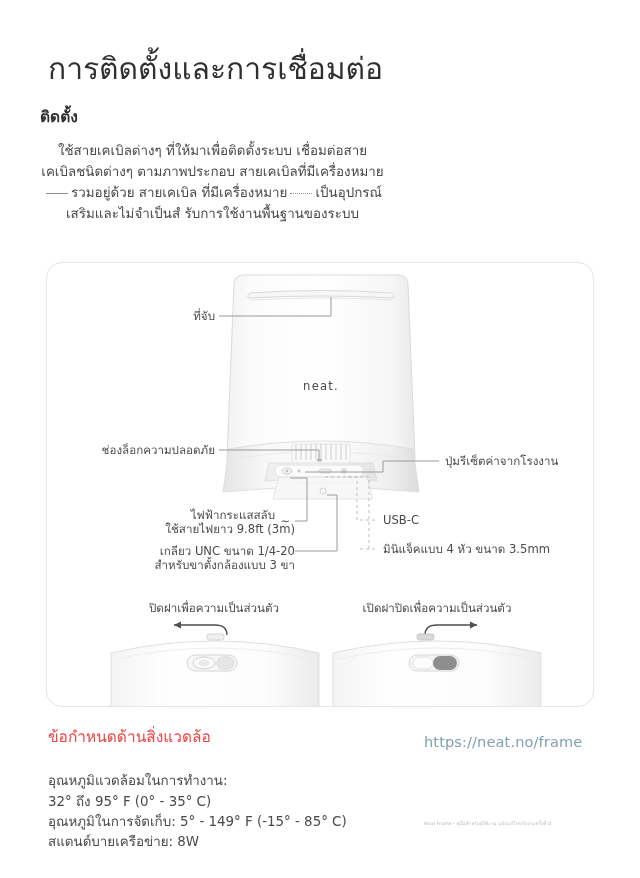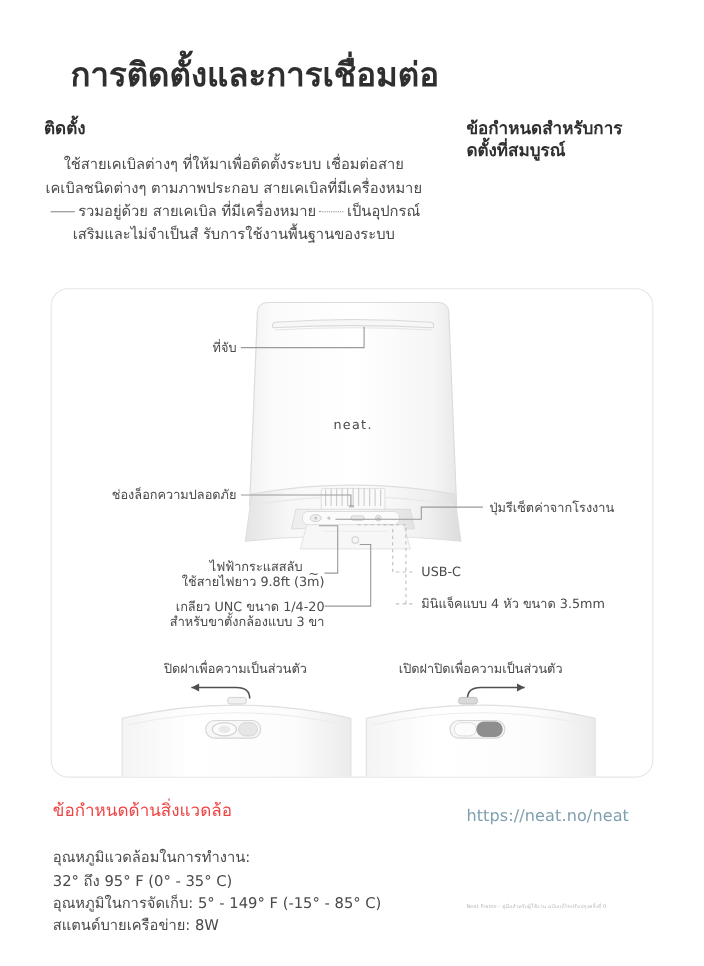--- a/index.html
+++ b/index.html
@@ -17,24 +17,24 @@
   }
   .page {
     position: absolute;
     inset: 0;
     background: #fff;
   }
 
   
   .page-title {
     position: absolute;
-    left: 64px;
+    left: 48px;
     top: 30px;
     font-size: 30px;
-    font-weight: 700;
+    font-weight: 400;
     letter-spacing: 0px;
     color: #2f2f2f;
     line-height: 1.25;
     white-space: nowrap;
   }
 
   
   .col-left-intro {
     position: absolute;
     left: 40px;
@@ -152,24 +152,20 @@
     <p class="sec-body">
       <span>ใช้สายเคเบิลต่างๆ ที่ให้มาเพื่อติดตั้งระบบ เชื่อมต่อสาย</span>
       <span>เคเบิลชนิดต่างๆ ตามภาพประกอบ</span>
       <span>สายเคเบิลที่มีเครื่องหมาย</span><span class="dash-solid"></span><span>รวมอยู่ด้วย สายเคเบิล</span>
       <span>ที่มีเครื่องหมาย</span><span class="dash-dotted"></span><span>เป็นอุปกรณ์เสริมและไม่จำเป็นสํ</span>
       <span>รับการใช้งานพื้นฐานของระบบ</span>
     </p>
   </div>
 
   <div class="col-right-intro">
-    <div class="sec-head">
-      <span>ข้อกำหนดสำหรับการ</span><br>
-      <span>ดตั้งที่สมบูรณ์</span>
-    </div>
   </div>
 
   <div class="diagram-card">
     <svg width="548" height="445" viewBox="0 0 548 445" xmlns="http://www.w3.org/2000/svg">
 
       <defs>
         <linearGradient id="bodyGrad" x1="0" y1="0" x2="1" y2="0">
           <stop offset="0%" stop-color="#f2f2f2"></stop>
           <stop offset="12%" stop-color="#fbfbfb"></stop>
           <stop offset="50%" stop-color="#ffffff"></stop>
@@ -327,18 +323,18 @@
     <div class="bottom-head">ข้อกำหนดด้านสิ่งแวดล้อ</div>
     <div class="spec-list">
       <div>อุณหภูมิแวดล้อมในการทำงาน:</div>
       <div>32° ถึง 95° F (0° - 35° C)</div>
       <div>อุณหภูมิในการจัดเก็บ: 5° - 149° F (-15° - 85° C)</div>
       <div>สแตนด์บายเครือข่าย: 8W</div>
     </div>
   </div>
 
   <div class="col-right-bottom">
-    <a class="product-link" href="#">https://neat.no/neat</a>
+    <a class="product-link" href="#">https://neat.no/frame</a>
   </div>
 
   <div class="footer-note">Neat Frame - คู่มือสำหรับผู้ใช้งาน ฉบับแก้ไขปรับปรุงครั้งที่ 0</div>
 
 </div>
 
 </body></html>

